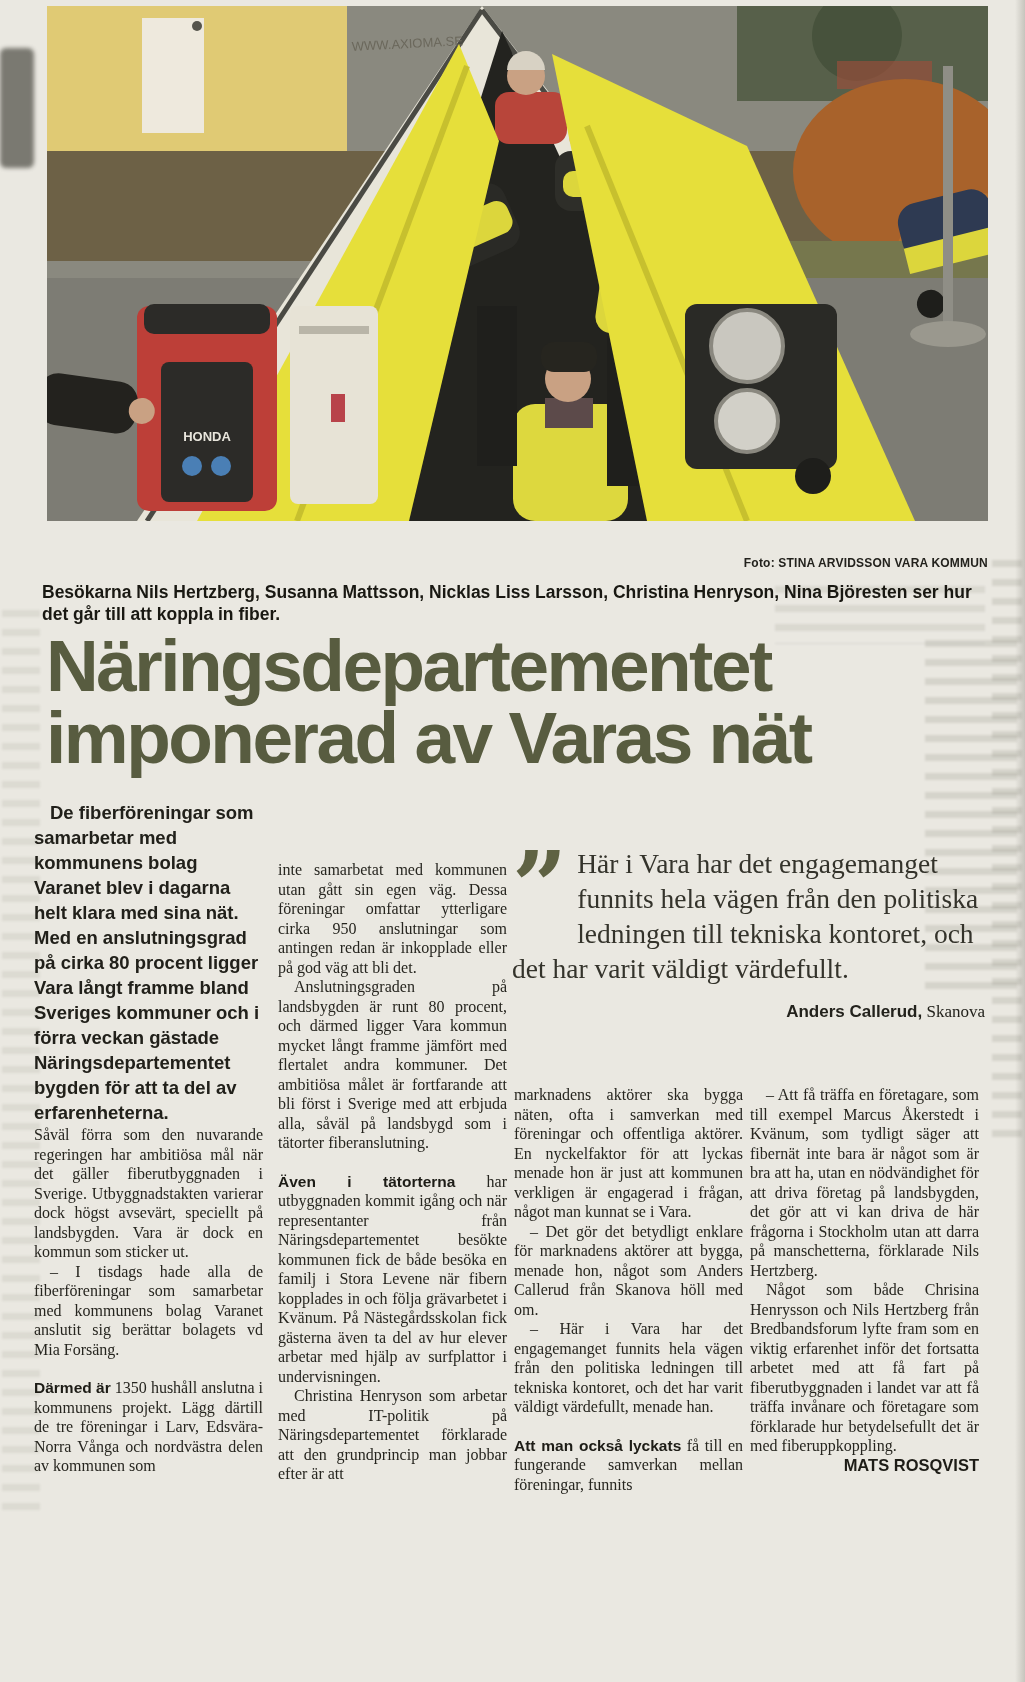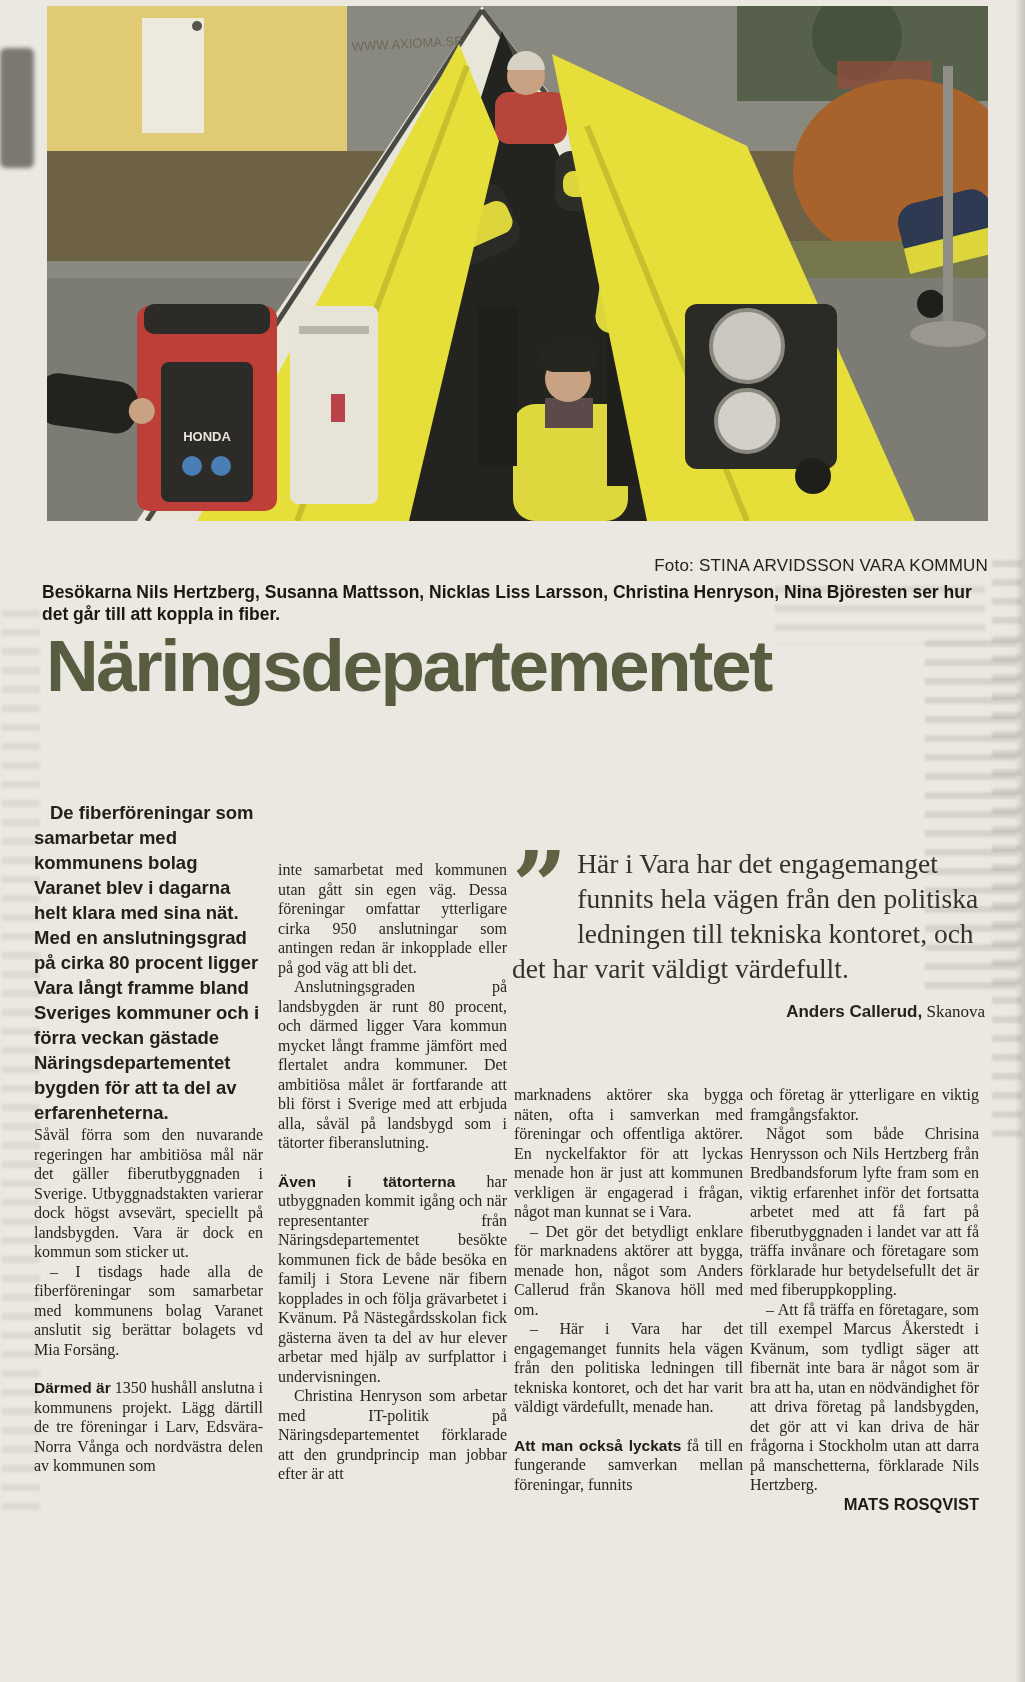--- a/index.html
+++ b/index.html
@@ -20,21 +20,21 @@
   .g-edge{left:1015px;top:0;width:10px;height:1682px;background:linear-gradient(90deg,rgba(0,0,0,0),rgba(90,88,80,.25));filter:none;}
 
   
   .photo{position:absolute;left:47px;top:6px;width:941px;height:515px;background:#7d7c74;overflow:hidden;}
   .photo svg{display:block;}
 
   
   .credit{
     position:absolute;left:47px;top:556px;width:941px;
     text-align:right;font-family:"Liberation Sans",sans-serif;
-    font-weight:normal;font-size:17px;color:#23221d;letter-spacing:.2px;
+    font-weight:bold;font-size:12px;color:#23221d;letter-spacing:.2px;
   }
   .caption{
     position:absolute;left:42px;top:582px;width:948px;
     font-family:"Liberation Sans",sans-serif;font-weight:bold;
     font-size:17.5px;line-height:21.5px;color:#191812;
   }
 
   
   .headline{
     position:absolute;left:46px;top:630px;width:960px;
@@ -182,20 +182,21 @@
     <rect x="896" y="60" width="10" height="262" fill="#8f8e86"></rect>
     <ellipse cx="901" cy="328" rx="38" ry="13" fill="#9a988e"></ellipse>
   </svg>
 </div>
 
 <div class="credit">Foto: STINA ARVIDSSON VARA KOMMUN</div>
 <div class="caption">Besökarna Nils Hertzberg, Susanna Mattsson, Nicklas Liss Larsson, Christina Henryson, Nina Björesten ser hur det går till att koppla in fiber.</div>
 
 <h1 class="headline" style="margin:0;">
   <span style="display:block">Näringsdepartementet</span>
+  <span style="display:block">imponerad av Varas nät</span>
 </h1>
 
 <div class="quote">
   <span class="quote-mark">”</span>
   <div class="quote-text">Här i Vara har det engagemanget funnits hela vägen från den politiska ledningen till tekniska kontoret, och det har varit väldigt värdefullt.</div>
   <div class="quote-attrib">
     <span class="name">Anders Callerud,</span><span> Skanova</span>
   </div>
 </div>
 
@@ -214,17 +215,16 @@
 </div>
 
 <div class="col col3">
   <p class="flush">marknadens aktörer ska bygga näten, ofta i samverkan med föreningar och offentliga aktörer. En nyckelfaktor för att lyckas menade hon är just att kommunen verkligen är engagerad i frågan, något man kunnat se i Vara.</p>
   <p>– Det gör det betydligt enklare för marknadens aktörer att bygga, menade hon, något som Anders Callerud från Skanova höll med om.</p>
   <p>– Här i Vara har det engagemanget funnits hela vägen från den politiska ledningen till tekniska kontoret, och det har varit väldigt värdefullt, menade han.</p>
   <p class="block"><span class="boldlead">Att man också lyckats</span><span> få till en fungerande samverkan mellan föreningar, funnits</span></p>
 </div>
 
 <div class="col col4">
-  <p class="flush">och företag är ytterligare en viktig framgångsfaktor.</p>
+  <p>– Att få träffa en företagare, som till exempel Marcus Åkerstedt i Kvänum, som tydligt säger att fibernät inte bara är något som är bra att ha, utan en nödvändighet för att driva företag på landsbygden, det gör att vi kan driva de här frågorna i Stockholm utan att darra på manschetterna, förklarade Nils Hertzberg.</p>
   <p>Något som både Chrisina Henrysson och Nils Hertzberg från Bredbandsforum lyfte fram som en viktig erfarenhet inför det fortsatta arbetet med att få fart på fiberutbyggnaden i landet var att få träffa invånare och företagare som förklarade hur betydelsefullt det är med fiberuppkoppling.</p>
-  <p>– Att få träffa en företagare, som till exempel Marcus Åkerstedt i Kvänum, som tydligt säger att fibernät inte bara är något som är bra att ha, utan en nödvändighet för att driva företag på landsbygden, det gör att vi kan driva de här frågorna i Stockholm utan att darra på manschetterna, förklarade Nils Hertzberg.</p>
   <p class="byline">MATS ROSQVIST</p>
 </div>
 
 </body></html>

